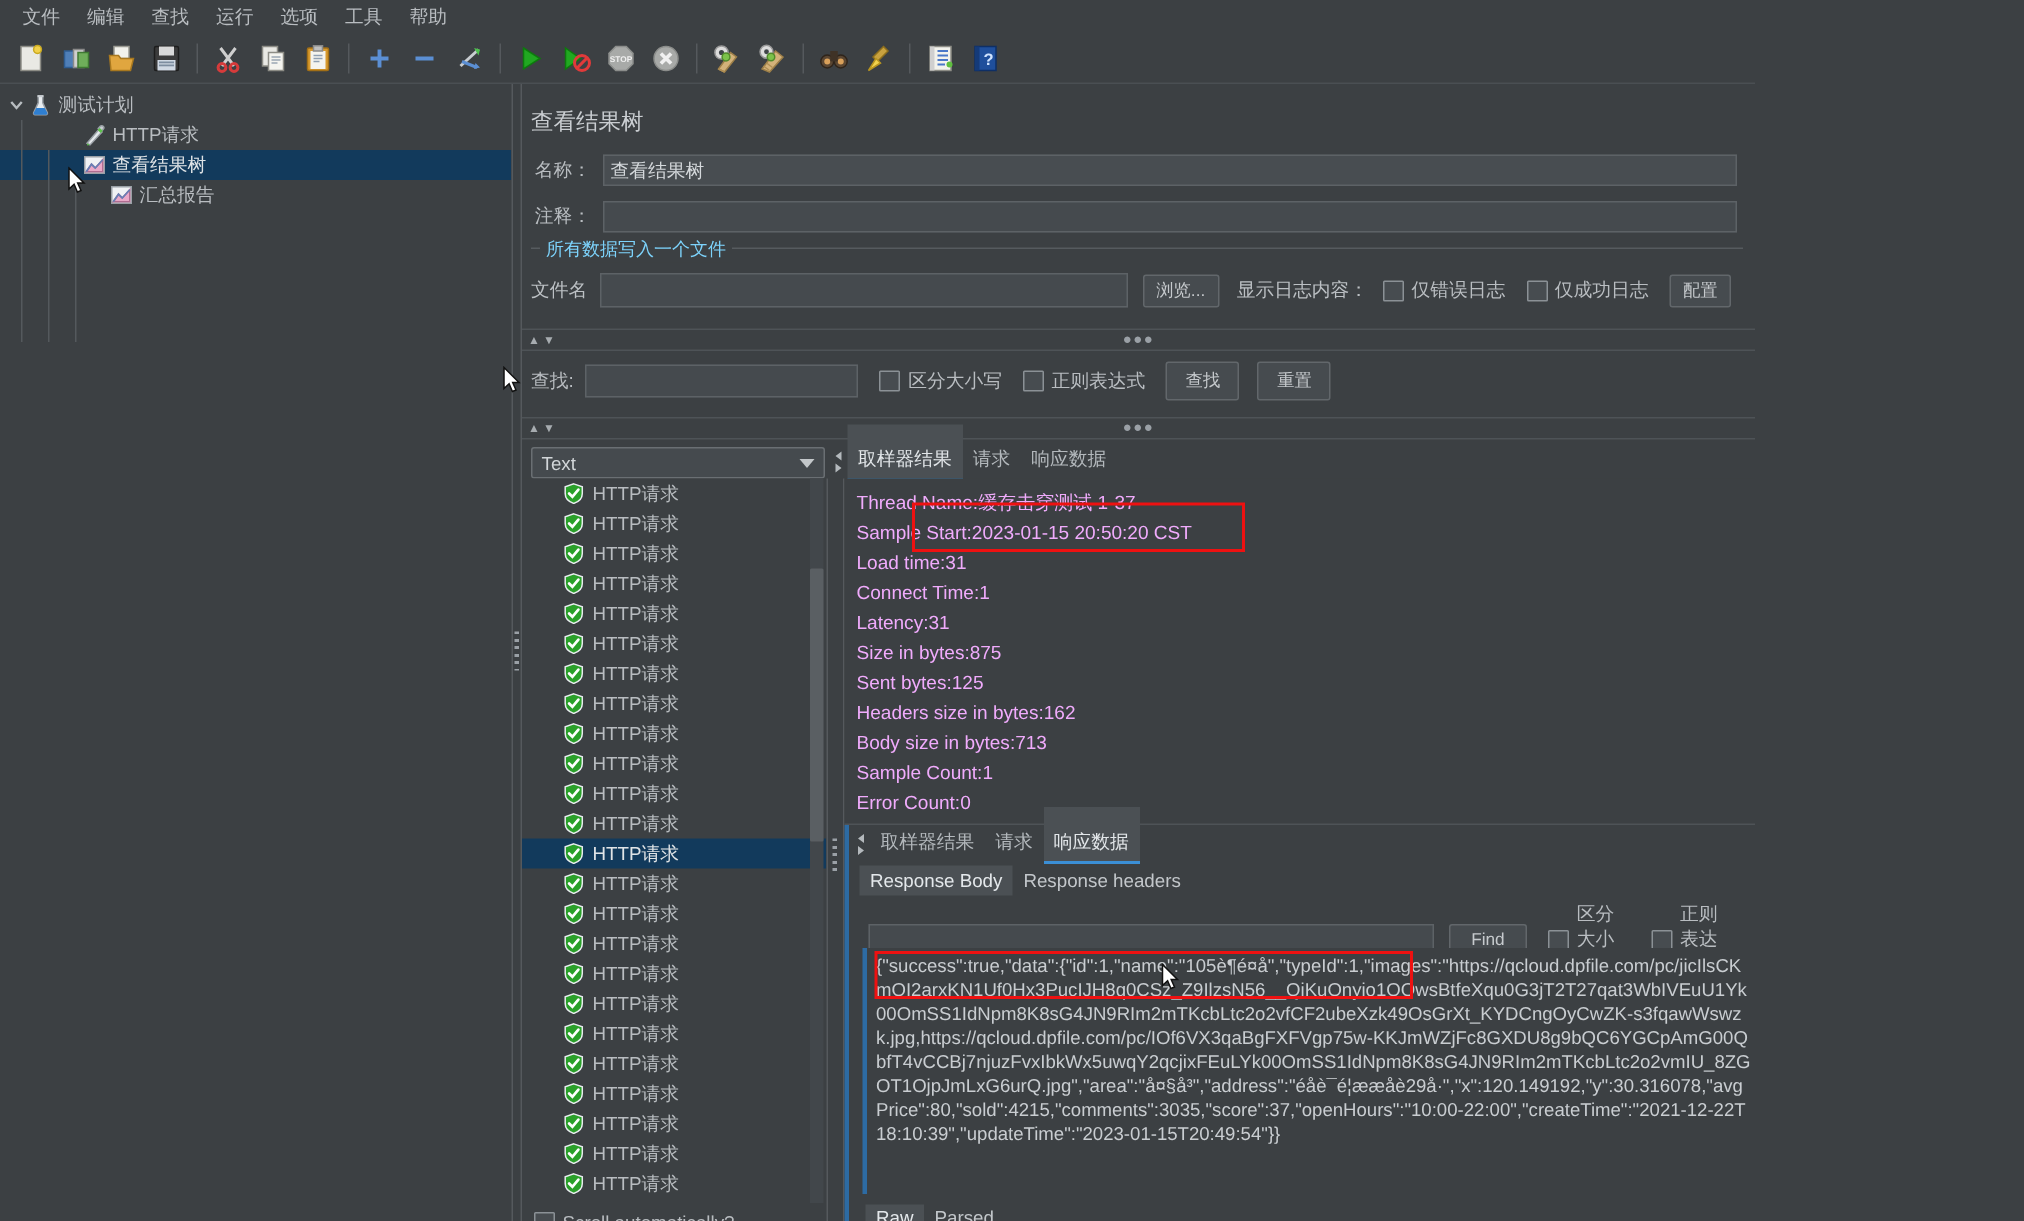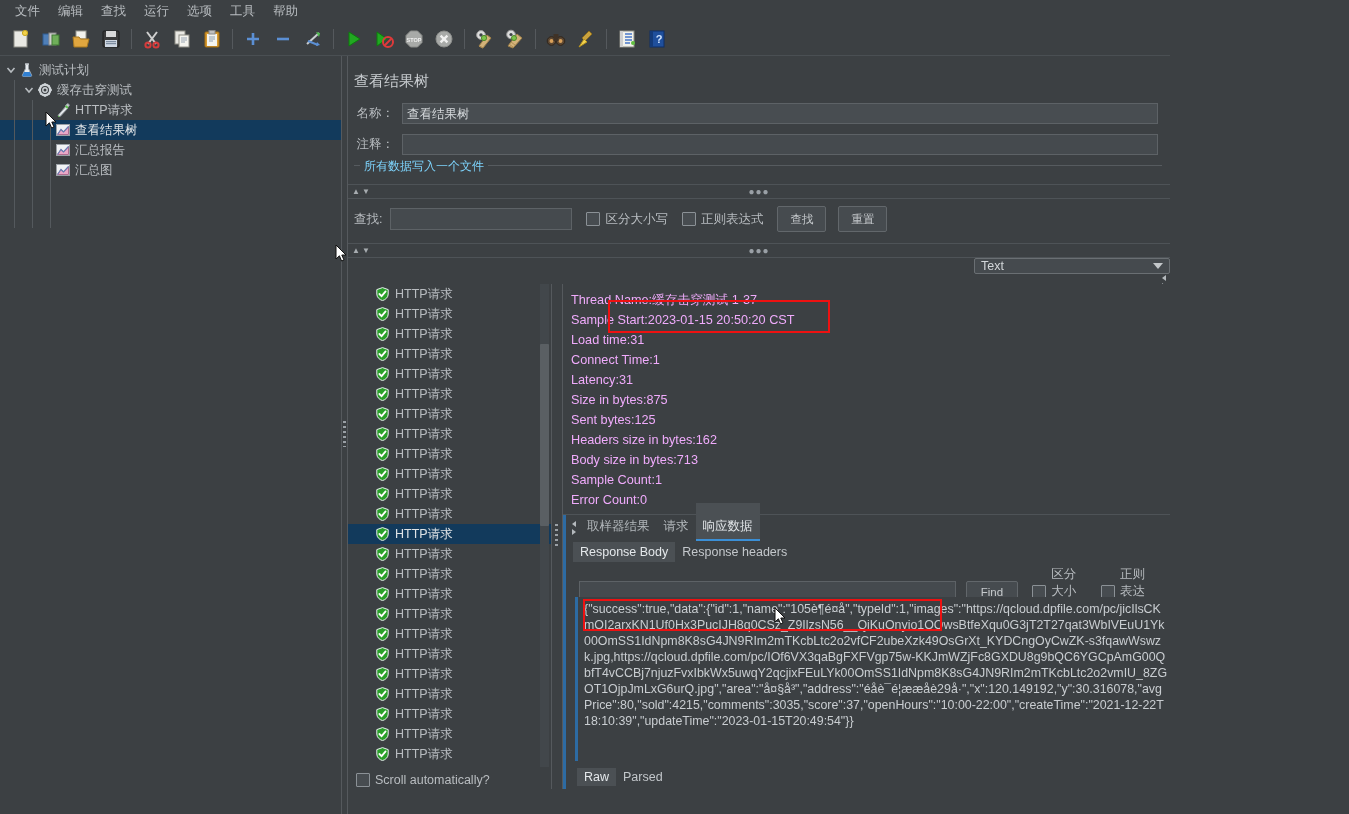--- a/index.html
+++ b/index.html
@@ -67,21 +67,21 @@
   .divider-bar .arrows{font-size:8px;color:#a7acb0;letter-spacing:2px;padding-left:4px;line-height:9px;}
   .divider-bar .dots{position:absolute;left:50%;transform:translateX(-50%);
        font-size:10px;color:#9aa0a6;letter-spacing:1px;line-height:9px;}
 
   .searchrow{display:flex;align-items:center;padding:7px 0 7px 6px;}
   .searchrow .lbl{font-size:12.5px;margin-right:8px;color:#b9bdc1;}
   .sinput{width:180px;height:20px;background:#454a4e;border:1px solid #5d6266;margin-right:14px;}
   .chk-lbl{display:flex;align-items:center;margin-right:14px;font-size:12.5px;color:#b9bdc1;}
 
   
-  .seltabs{display:flex;align-items:flex-end;padding-left:6px;height:26px;flex-direction:column;}
+  .seltabs{display:flex;align-items:flex-end;padding-left:6px;height:26px;}
   .combo{width:196px;height:21px;background:#454a4e;border:1px solid #6a6f73;border-radius:2px;
          display:flex;align-items:center;padding:0 6px;box-sizing:border-box;font-size:12.5px;color:#d2d6d9;
          justify-content:space-between;}
   .caret{width:0;height:0;border-left:5px solid transparent;border-right:5px solid transparent;
          border-top:6px solid #c3c7ca;}
 
   .tabscroll{width:9px;height:22px;display:flex;flex-direction:column;justify-content:center;align-items:center;margin:0 2px 0 4px;}
   .tabscroll .a{width:0;height:0;border-top:3px solid transparent;border-bottom:3px solid transparent;margin:1px 0;}
   .tabscroll .left{border-right:4px solid #b4b9bd;}
   .tabscroll .right{border-left:4px solid #b4b9bd;}
@@ -304,73 +304,49 @@
               <svg width="10" height="10" viewBox="0 0 10 10">
                 <path d="M1.5 3 L5 7 L8.5 3" fill="none" stroke="#b7bcc0" stroke-width="1.6"></path>
               </svg>
             </span>
             <span class="ticon"><svg width="16" height="16" viewBox="0 0 16 16">
                 <path d="M6.5 2 h3 v4.5 l3 6.5 a1 1 0 0 1 -1 1.5 h-7 a1 1 0 0 1 -1 -1.5 l3 -6.5 z" fill="#e8ecef" stroke="#9aa0a6"></path>
                 <path d="M5.2 10 h5.6 l1.7 3.2 a1 1 0 0 1 -1 1.3 h-7 a1 1 0 0 1 -1 -1.3 z" fill="#2f7fd1"></path>
                 <rect x="6" y="1.4" width="4" height="1.4" fill="#c9ced2"></rect>
               </svg></span>
             <span class="tlabel">测试计划</span>
-          </div>
-          <div class="trow" style="padding-left: 24px;">
-            <span class="tw">
-              <svg width="10" height="10" viewBox="0 0 10 10">
-                <path d="M1.5 3 L5 7 L8.5 3" fill="none" stroke="#b7bcc0" stroke-width="1.6"></path>
-              </svg>
-            </span>
-            <span class="ticon"><svg width="16" height="16" viewBox="0 0 16 16">
-                <circle cx="8" cy="8" r="5.2" fill="none" stroke="#cfd4d8" stroke-width="2.4"></circle>
-                <circle cx="8" cy="8" r="2.2" fill="#3c4043" stroke="#cfd4d8" stroke-width="1.4"></circle>
-                <g stroke="#cfd4d8" stroke-width="1.8">
-                  <path d="M8 1.2v2M8 12.8v2M1.2 8h2M12.8 8h2M3.4 3.4l1.4 1.4M11.2 11.2l1.4 1.4M12.6 3.4l-1.4 1.4M4.8 11.2l-1.4 1.4"></path>
-                </g>
-              </svg></span>
-            <span class="tlabel">缓存击穿测试</span>
           </div>
           <div class="trow" style="padding-left: 42px;">
             <span class="tw"></span>
             <span class="ticon"><svg width="16" height="16" viewBox="0 0 16 16">
                 <path d="M3 13.5 L11 4.2 L13 6 L5 14.6 z" fill="#e4e8eb" stroke="#9aa0a6"></path>
                 <path d="M10.5 3.6 L12.6 5.6 L13.8 4.2 a1.3 1.3 0 0 0 -2 -2 z" fill="#c9ced2" stroke="#9aa0a6"></path>
                 <path d="M3 13.5 L5 14.6 L3.2 15 z" fill="#5bc24a"></path>
                 <path d="M10.8 4 L12.8 5.9" stroke="#5bc24a" stroke-width="2"></path>
               </svg></span>
             <span class="tlabel">HTTP请求</span>
           </div>
           <div class="trow sel" style="padding-left: 42px;">
             <span class="tw"></span>
             <span class="ticon"><svg width="16" height="16" viewBox="0 0 16 16">
                 <rect x="1.5" y="2.5" width="13" height="11" fill="#f0f2f4" stroke="#9aa0a6"></rect>
                 <path d="M2.5 12.5 L6 7.5 L8.5 10 L13.5 4.5 L13.5 12.5 z" fill="#e9a8c8" stroke="#b06d91"></path>
                 <path d="M2.5 12.5 L6 7.5 L8.5 10 L13.5 4.5" fill="none" stroke="#6a7fb5" stroke-width="1.2"></path>
               </svg></span>
             <span class="tlabel">查看结果树</span>
           </div>
-          <div class="trow" style="padding-left: 42px;">
+          <div class="trow" style="padding-left: 60px;">
             <span class="tw"></span>
             <span class="ticon"><svg width="16" height="16" viewBox="0 0 16 16">
                 <rect x="1.5" y="2.5" width="13" height="11" fill="#f0f2f4" stroke="#9aa0a6"></rect>
                 <path d="M2.5 12.5 L6 7.5 L8.5 10 L13.5 4.5 L13.5 12.5 z" fill="#e9a8c8" stroke="#b06d91"></path>
                 <path d="M2.5 12.5 L6 7.5 L8.5 10 L13.5 4.5" fill="none" stroke="#6a7fb5" stroke-width="1.2"></path>
               </svg></span>
             <span class="tlabel">汇总报告</span>
           </div>
-          <div class="trow" style="padding-left: 42px;">
-            <span class="tw"></span>
-            <span class="ticon"><svg width="16" height="16" viewBox="0 0 16 16">
-                <rect x="1.5" y="2.5" width="13" height="11" fill="#f0f2f4" stroke="#9aa0a6"></rect>
-                <path d="M2.5 12.5 L6 7.5 L8.5 10 L13.5 4.5 L13.5 12.5 z" fill="#e9a8c8" stroke="#b06d91"></path>
-                <path d="M2.5 12.5 L6 7.5 L8.5 10 L13.5 4.5" fill="none" stroke="#6a7fb5" stroke-width="1.2"></path>
-              </svg></span>
-            <span class="tlabel">汇总图</span>
-          </div>
         </div>
 
       <svg class="cursor" style="left:45px;top:55px;" viewBox="0 0 13 19">
         <path d="M1 1 L1 15 L4.4 11.8 L6.6 17 L9 16 L6.8 11 L11 11 z" fill="#ffffff" stroke="#111111" stroke-width="1"></path>
       </svg>
     <div class="guide" style="left: 14px; top: 24px; height: 148px;"></div>
         <div class="guide" style="left: 32px; top: 44px; height: 128px;"></div>
         <div class="guide" style="left: 50px; top: 64px; height: 108px;"></div>
       </div>
 
@@ -391,20 +367,35 @@
         <div class="finput ro">查看结果树</div>
       </div>
 
       <div class="frow">
         <div class="flabel">注释：</div>
         <div class="finput"></div>
       </div>
 
       <div class="groupbox">
         <div class="grouplabel">所有数据写入一个文件</div>
+        <div style="display:flex;align-items:center;padding:2px 0 10px 0;">
+          <div style="font-size:12.5px;margin-right:8px;">文件名</div>
+          <div style="flex:1;height:21px;background:#454a4e;border:1px solid #5d6266;margin-right:10px;"></div>
+          <div class="btn" style="margin-right:12px;">浏览...</div>
+          <div style="font-size:12.5px;margin-right:10px;">显示日志内容：</div>
+          <label class="chk-lbl">
+            <span class="cbx"></span>
+            <span>仅错误日志</span>
+          </label>
+          <label class="chk-lbl">
+            <span class="cbx"></span>
+            <span>仅成功日志</span>
+          </label>
+          <div class="btn" style="margin-right:8px;">配置</div>
+        </div>
       </div>
 
       <div class="divider-bar">
         <span class="arrows">▲▼</span>
         <span class="dots">●●●</span>
       </div>
 
       <div class="searchrow">
         <span class="lbl">查找:</span>
         <div class="sinput"></div>

